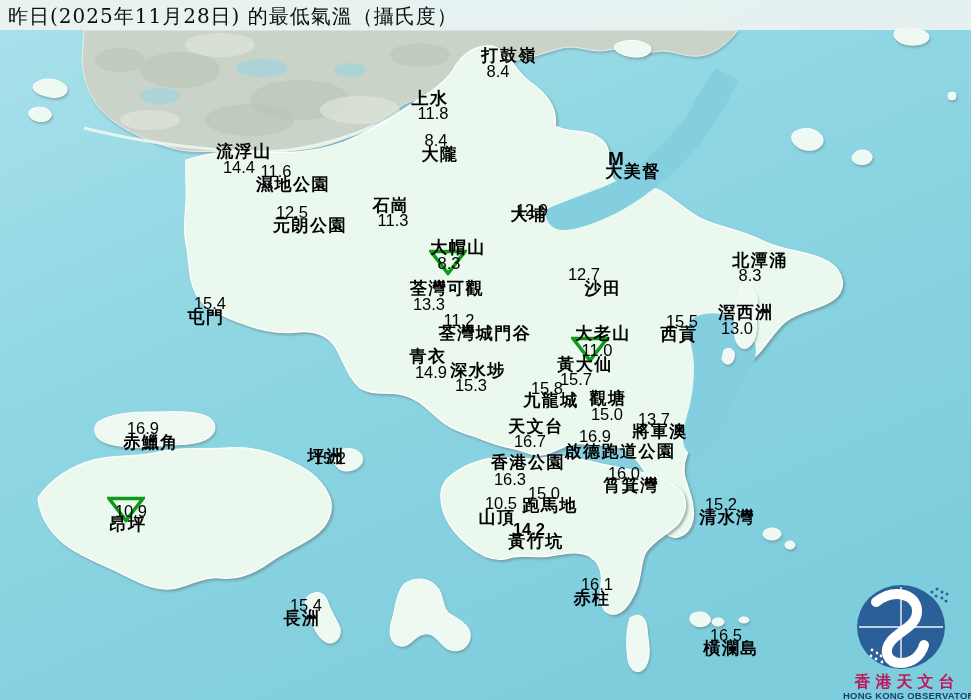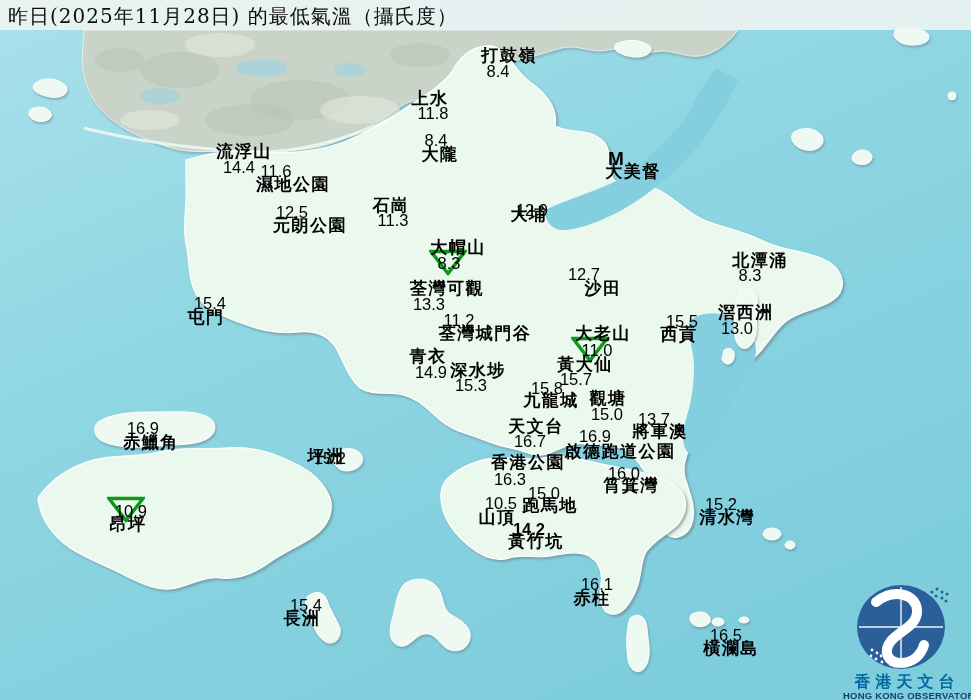--- a/index.html
+++ b/index.html
@@ -28,21 +28,21 @@
   .nm{
     position:absolute;transform:translate(-50%,-50%);
     font-family:"DejaVu Serif","Liberation Serif",serif;font-weight:700;
     font-size:17px;color:#000000;letter-spacing:1.5px;
     white-space:nowrap;z-index:3;line-height:1;
   }
   .tri{position:absolute;transform:translate(-50%,-50%);z-index:2;}
   #logo{position:absolute;left:843px;top:572px;width:128px;height:128px;z-index:6;text-align:center;}
   #logo-cn{
     font-family:"DejaVu Serif","Liberation Serif",serif;font-weight:bold;
-    font-size:16px;color:#0369a1;letter-spacing:5px;line-height:1;margin-top:2px;
+    font-size:16px;color:#be185d;letter-spacing:5px;line-height:1;margin-top:2px;
   }
   #logo-en{
     font-family:"Liberation Sans",sans-serif;font-weight:bold;
     font-size:9.5px;color:#16406e;letter-spacing:.2px;line-height:1.2;white-space:nowrap;
   }
 </style>
 </head>
 <body>
 
 <svg id="map-svg" width="971" height="700" viewBox="0 0 971 700">

